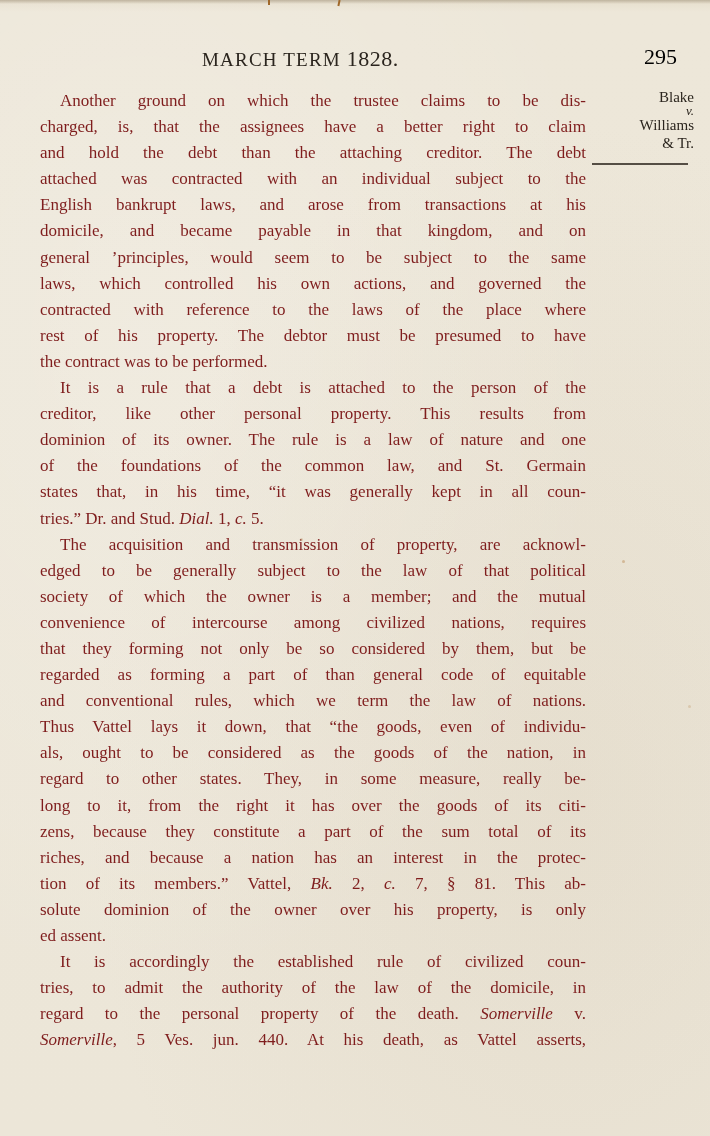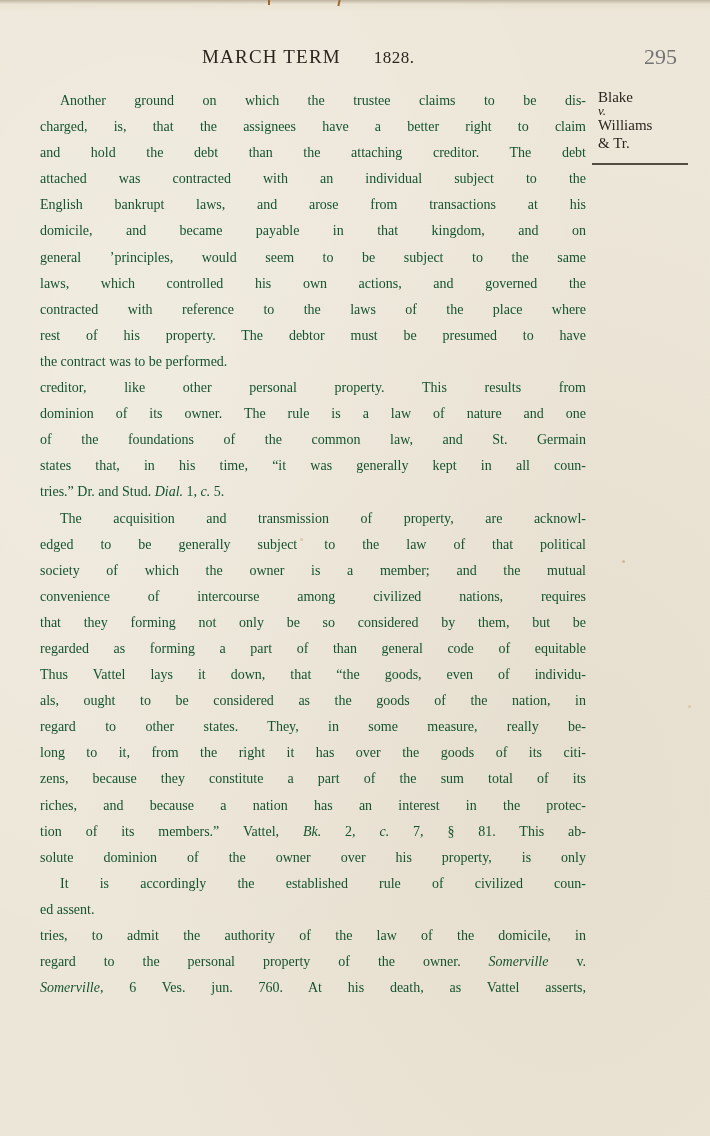--- a/index.html
+++ b/index.html
@@ -50,39 +50,38 @@
     .running-title {
       position: absolute;
       left: 202px;
       top: 0;
       font-size: 19px;
       letter-spacing: 1.2px;
       color: #2b251e;
       white-space: nowrap;
     }
     .running-title .year {
-      font-size: 17px;
+      font-size: 22px;
       letter-spacing: 0.5px;
-      margin-left: 27px;
     }
     .page-number {
       position: absolute;
       left: 644px;
       top: -2px;
       font-size: 22px;
-      color: #737373;
+      color: #000000;
     }
     .body-text {
       position: absolute;
       left: 40px;
       top: 88px;
       width: 546px;
-      font-size: 14px;
+      font-size: 17px;
       line-height: 26.1px;
-      color: #14532d;
+      color: #7f1d1d;
     }
     .body-text p {
       margin: 0;
       text-align: justify;
       text-align-last: justify;
       white-space: nowrap;
     }
     .body-text p.line {
       display: block;
       height: 26.1px;
@@ -94,21 +93,21 @@
       text-align-last: left;
     }
     .body-text i {
       font-style: italic;
     }
     .margin-note {
       position: absolute;
       left: 598px;
       top: 88px;
       width: 96px;
-      text-align: left;
+      text-align: right;
       font-size: 15px;
       line-height: 18px;
       color: #2b251e;
     }
     .margin-note .v {
       font-style: italic;
       font-size: 13px;
       line-height: 10px;
       display: block;
     }
@@ -161,42 +160,44 @@
       <p class="line">charged, is, that the assignees have a better right to claim</p>
       <p class="line">and hold the debt than the attaching creditor. The debt</p>
       <p class="line">attached was contracted with an individual subject to the</p>
       <p class="line">English bankrupt laws, and arose from transactions at his</p>
       <p class="line">domicile, and became payable in that kingdom, and on</p>
       <p class="line">general ’principles, would seem to be subject to the same</p>
       <p class="line">laws, which controlled his own actions, and governed the</p>
       <p class="line">contracted with reference to the laws of the place where</p>
       <p class="line">rest of his property. The debtor must be presumed to have</p>
       <p class="line last">the contract was to be performed.</p>
+      <p class="line indent">It is a rule that a debt is attached to the person of the</p>
       <p class="line">creditor, like other personal property. This results from</p>
       <p class="line">dominion of its owner. The rule is a law of nature and one</p>
       <p class="line">of the foundations of the common law, and St. Germain</p>
       <p class="line">states that, in his time, “it was generally kept in all coun-</p>
       <p class="line last"><span>tries.”  Dr. and Stud. </span><i>Dial.</i><span> 1, </span><i>c.</i><span> 5.</span></p>
       <p class="line indent">The acquisition and transmission of property, are acknowl-</p>
       <p class="line">edged to be generally subject to the law of that political</p>
       <p class="line">society of which the owner is a member; and the mutual</p>
       <p class="line">convenience of intercourse among civilized nations, requires</p>
       <p class="line">that they forming not only be so considered by them, but be</p>
       <p class="line">regarded as forming a part of than general code of equitable</p>
+      <p class="line">and conventional rules, which we term the law of nations.</p>
       <p class="line">Thus Vattel lays it down, that “the goods, even of individu-</p>
       <p class="line">als, ought to be considered as the goods of the nation, in</p>
       <p class="line">regard to other states. They, in some measure, really be-</p>
       <p class="line">long to it, from the right it has over the goods of its citi-</p>
       <p class="line">zens, because they constitute a part of the sum total of its</p>
       <p class="line">riches, and because a nation has an interest in the protec-</p>
       <p class="line"><span>tion of its members.”  Vattel, </span><i>Bk.</i><span> 2, </span><i>c.</i><span> 7, § 81.  This ab-</span></p>
       <p class="line">solute dominion of the owner over his property, is only</p>
+      <p class="line last">ed assent.</p>
       <p class="line indent">It is accordingly the established rule of civilized coun-</p>
-      <p class="line last">ed assent.</p>
       <p class="line">tries, to admit the authority of the law of the domicile, in</p>
-      <p class="line"><span>regard to the personal property of the owner.  </span><i>Somerville</i><span> v.</span></p>
-      <p class="line"><i>Somerville</i><span>, 6 Ves. jun. 760.  At his death, as Vattel asserts,</span></p>
+      <p class="line"><span>regard to the personal property of the death.  </span><i>Somerville</i><span> v.</span></p>
+      <p class="line"><i>Somerville</i><span>, 5 Ves. jun. 440.  At his death, as Vattel asserts,</span></p>
     </div>
 
   <div class="speck" style="left:622px; top:560px;"></div>
   <div class="speck" style="left:688px; top:705px; opacity:0.35;"></div>
   <div class="speck" style="left:300px; top:538px; opacity:0.4;"></div>
 </div>
 
 </body></html>

